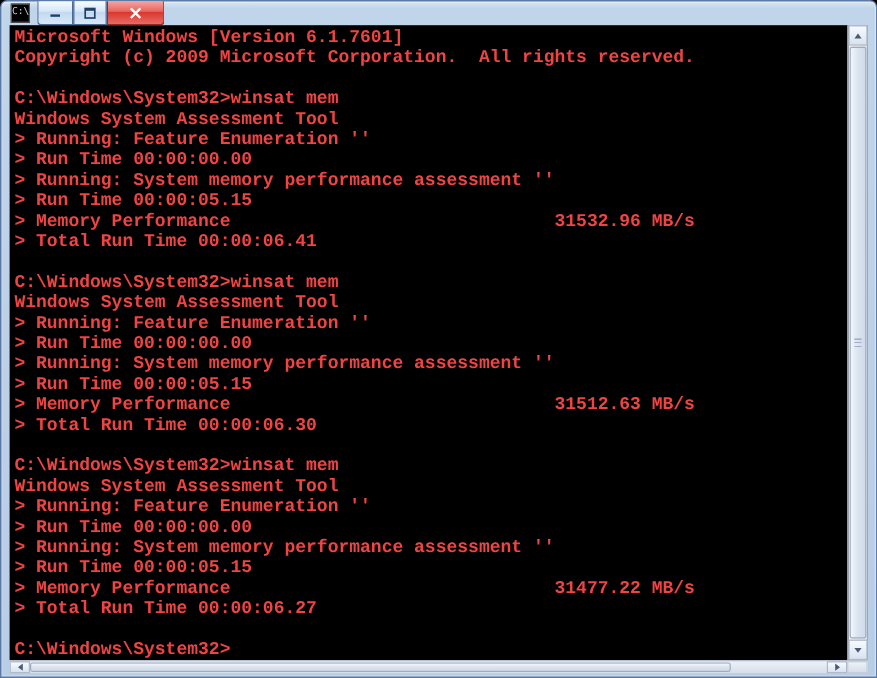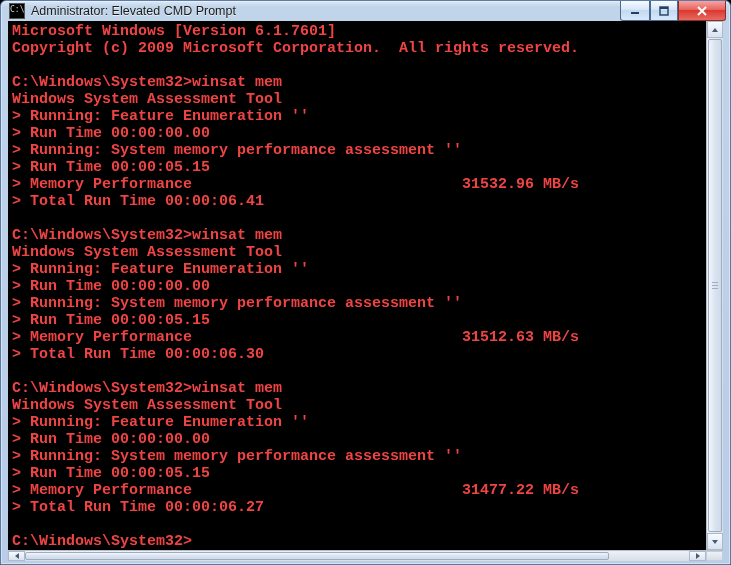--- a/index.html
+++ b/index.html
@@ -124,21 +124,20 @@
     background:linear-gradient(to bottom,#eef2f7,#d7dee8);
     border:1px solid #c5cdd9;
   }
 </style>
 </head>
 <body>
 
 <div class="window">
   <div class="titlebar">
     <div class="icon">C:\</div>
-    <div class="title">Administrator: Elevated CMD Prompt</div>
     <div class="winbtns">
       <div class="winbtn min" title="Minimize">
         <svg width="10" height="10">
             <rect x="1" y="6" width="8" height="2" fill="#204065"></rect>
           </svg>
       </div>
       <div class="winbtn max" title="Maximize">
         <svg width="10" height="10">
             <rect x="1" y="1" width="8" height="8" fill="none" stroke="#204065" stroke-width="1.4"></rect>
             <rect x="1" y="1" width="8" height="2" fill="#204065"></rect>

